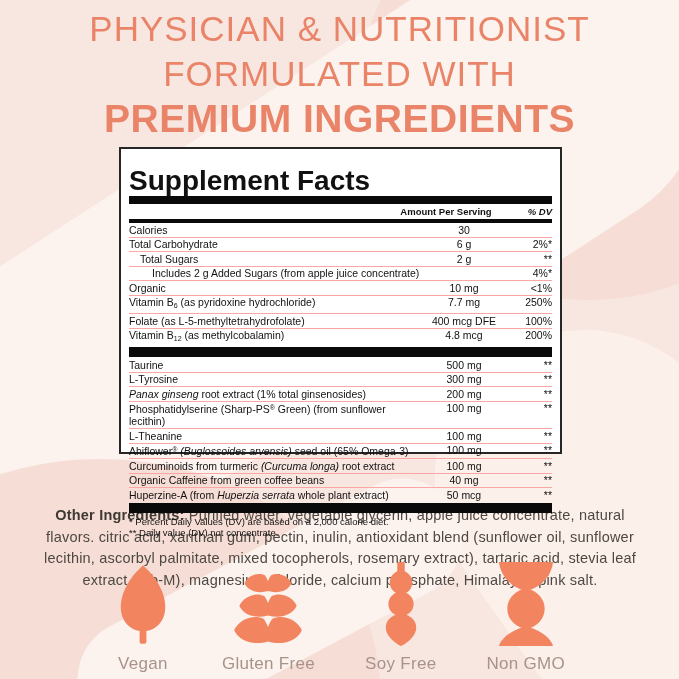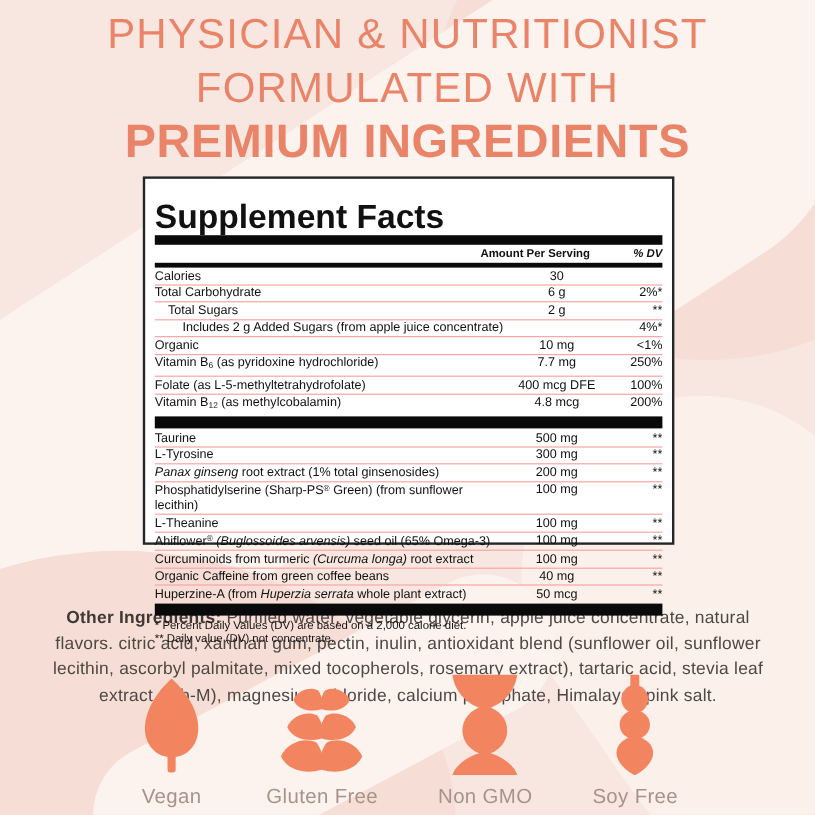--- a/index.html
+++ b/index.html
@@ -206,32 +206,32 @@
         <g transform="translate(46,84) scale(1.18)">
           <path d="M0 0 C -14 4 -28 0 -33 -11 C -28 -22 -14 -27 -4 -22 C 2 -13 2 -6 0 0 Z"></path>
           <path d="M0 0 C 14 4 28 0 33 -11 C 28 -22 14 -27 4 -22 C -2 -13 -2 -6 0 0 Z"></path>
         </g>
       </svg>
     </span>
     <span class="lbl">Gluten Free</span>
   </div>
   <div class="badge">
     <span>
-      <svg width="60" height="84" viewBox="0 0 64 90">
-        <path d="M3 0 H61 C59 16 47 28 32 31 C17 28 5 16 3 0 Z"></path>
-        <path d="M32 28 C45 31 52 40 52 50 C52 60 45 69 32 72 C19 69 12 60 12 50 C12 40 19 31 32 28 Z"></path>
-        <path d="M32 69 C47 72 59 82 61 90 H3 C5 82 17 72 32 69 Z"></path>
-      </svg>
-    </span>
-    <span class="lbl">Non GMO</span>
-  </div>
-  <div class="badge">
-    <span>
       <svg width="44" height="84" viewBox="0 0 46 90">
         <rect x="19" y="0" width="8" height="11" rx="1"></rect>
         <ellipse cx="23" cy="22" rx="12" ry="12.5"></ellipse>
         <ellipse cx="23" cy="45" rx="13.5" ry="13"></ellipse>
         <path d="M23 55 C34 57 41 64 39 73 C37 81 29 87 23 90 C17 87 9 81 7 73 C5 64 12 57 23 55 Z"></path>
       </svg>
     </span>
     <span class="lbl">Soy Free</span>
   </div>
+  <div class="badge">
+    <span>
+      <svg width="60" height="84" viewBox="0 0 64 90">
+        <path d="M3 0 H61 C59 16 47 28 32 31 C17 28 5 16 3 0 Z"></path>
+        <path d="M32 28 C45 31 52 40 52 50 C52 60 45 69 32 72 C19 69 12 60 12 50 C12 40 19 31 32 28 Z"></path>
+        <path d="M32 69 C47 72 59 82 61 90 H3 C5 82 17 72 32 69 Z"></path>
+      </svg>
+    </span>
+    <span class="lbl">Non GMO</span>
+  </div>
 </div>
 
 </body></html>

